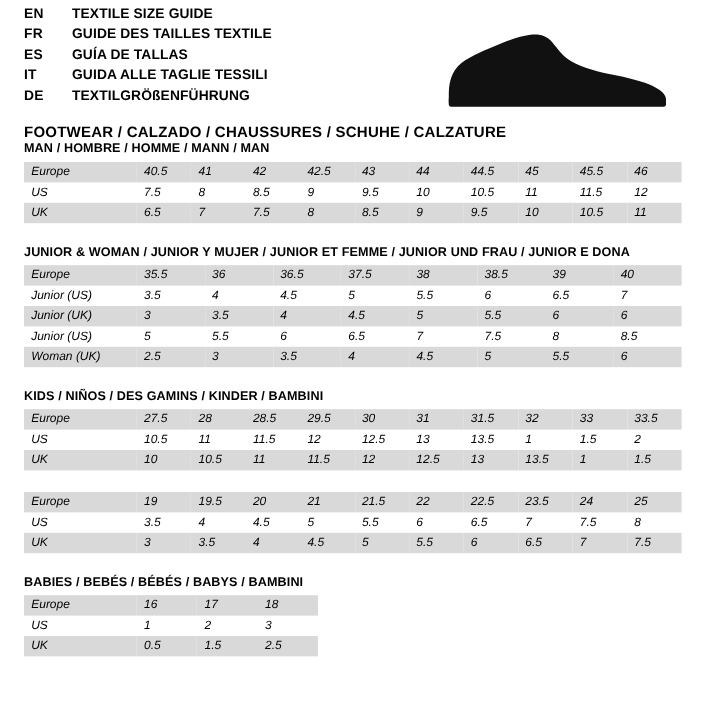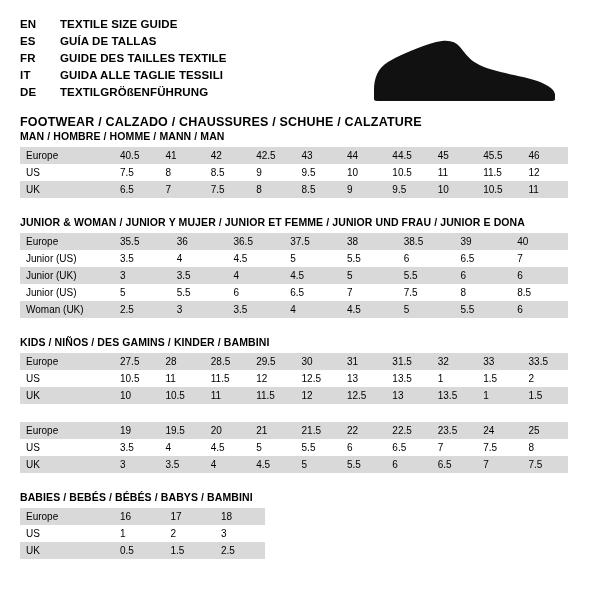--- a/index.html
+++ b/index.html
@@ -12,21 +12,21 @@
     background: #ffffff;
     font-family: "Liberation Sans", sans-serif;
     color: #000000;
     overflow: hidden;
   }
   .page {
     position: relative;
     width: 588px;
     height: 600px;
     box-sizing: border-box;
-    padding: 16px 20px 0 20px;
+    padding: 4px 20px 0 20px;
   }
   
   .header {
     position: relative;
     height: 100px;
   }
   .lang-list {
     display: block;
   }
   .lang-row {
@@ -69,20 +69,21 @@
   .section-title {
     font-size: 10.5px;
     font-weight: bold;
     letter-spacing: 0.1px;
     padding-bottom: 5px;
   }
   table.size-table {
     border-collapse: collapse;
     width: 100%;
     table-layout: fixed;
+    font-style: italic;
   }
   table.size-table td {
     font-size: 10px;
     height: 17px;
     padding: 0 0 0 6px;
     vertical-align: middle;
     white-space: nowrap;
   }
   table.size-table tr.shaded td {
     background: #d9d9d9;
@@ -102,26 +103,26 @@
 
 <div class="page">
 
   <div class="header">
     <div class="lang-list">
       <div class="lang-row">
         <span class="lang-code">EN</span>
         <span class="lang-title">TEXTILE SIZE GUIDE</span>
       </div>
       <div class="lang-row">
+        <span class="lang-code">FR</span>
+        <span class="lang-title">GUIDE DES TAILLES TEXTILE</span>
+      </div>
+      <div class="lang-row">
         <span class="lang-code">ES</span>
         <span class="lang-title">GUÍA DE TALLAS</span>
-      </div>
-      <div class="lang-row">
-        <span class="lang-code">FR</span>
-        <span class="lang-title">GUIDE DES TAILLES TEXTILE</span>
       </div>
       <div class="lang-row">
         <span class="lang-code">IT</span>
         <span class="lang-title">GUIDA ALLE TAGLIE TESSILI</span>
       </div>
       <div class="lang-row">
         <span class="lang-code">DE</span>
         <span class="lang-title">TEXTILGRÖßENFÜHRUNG</span>
       </div>
     </div>

